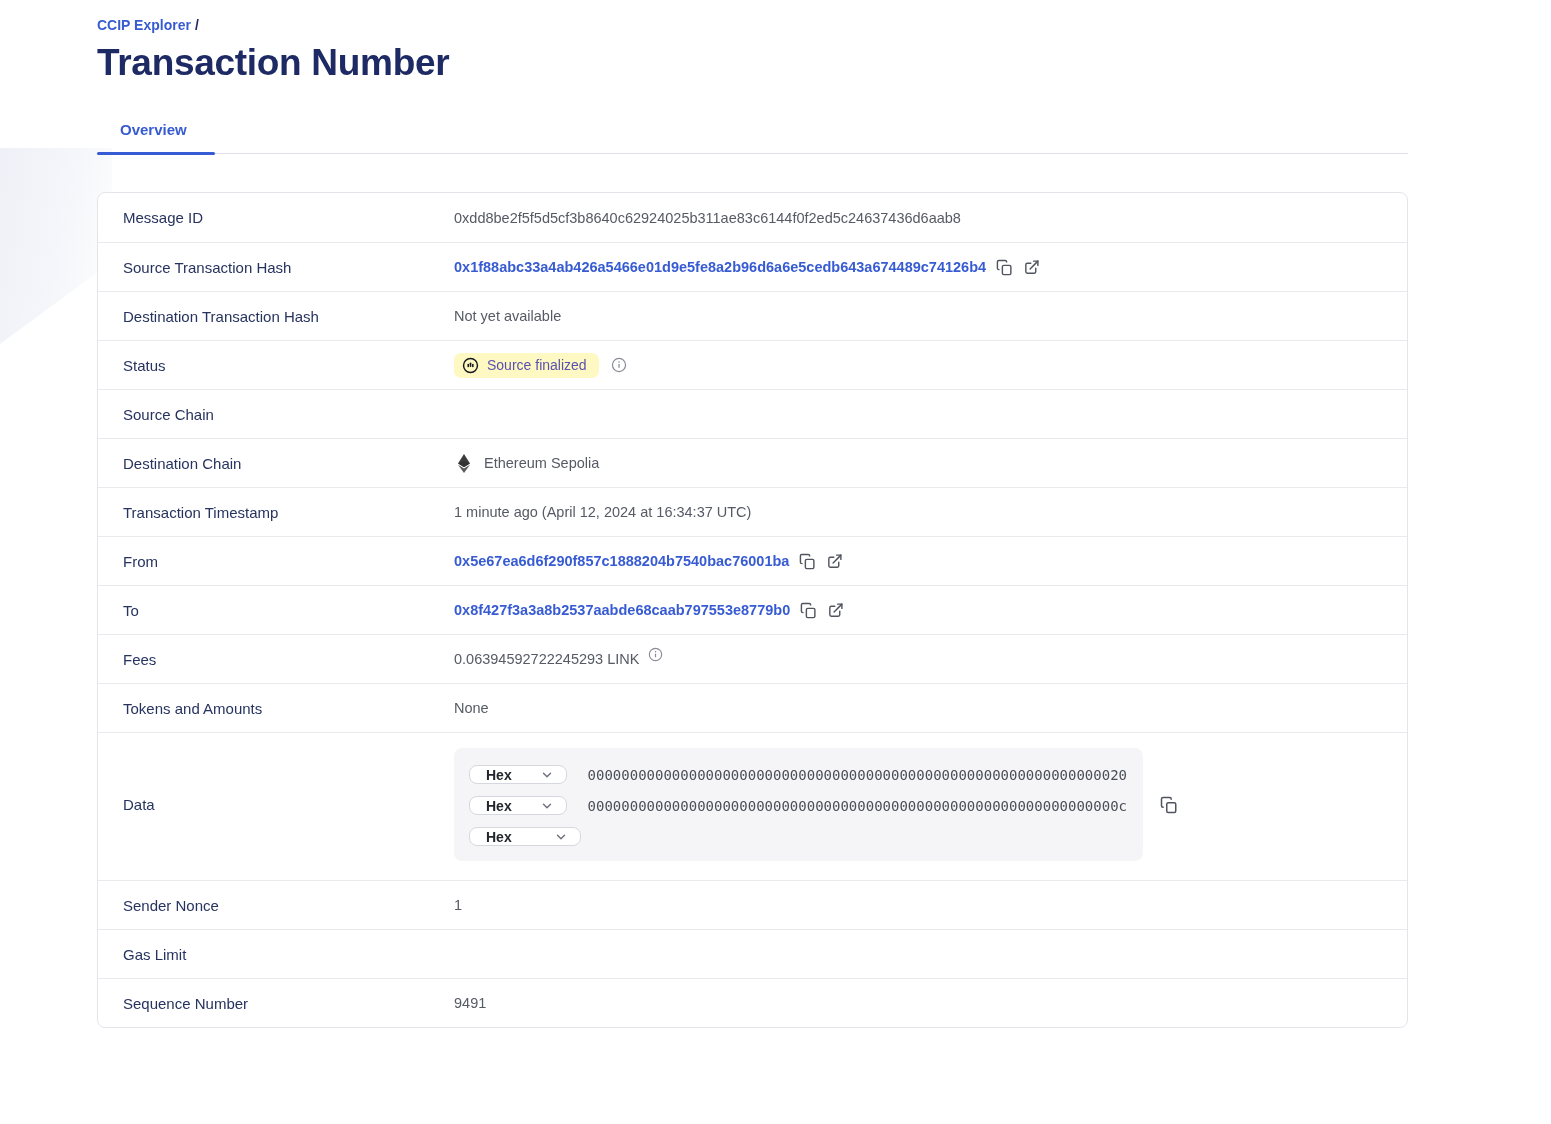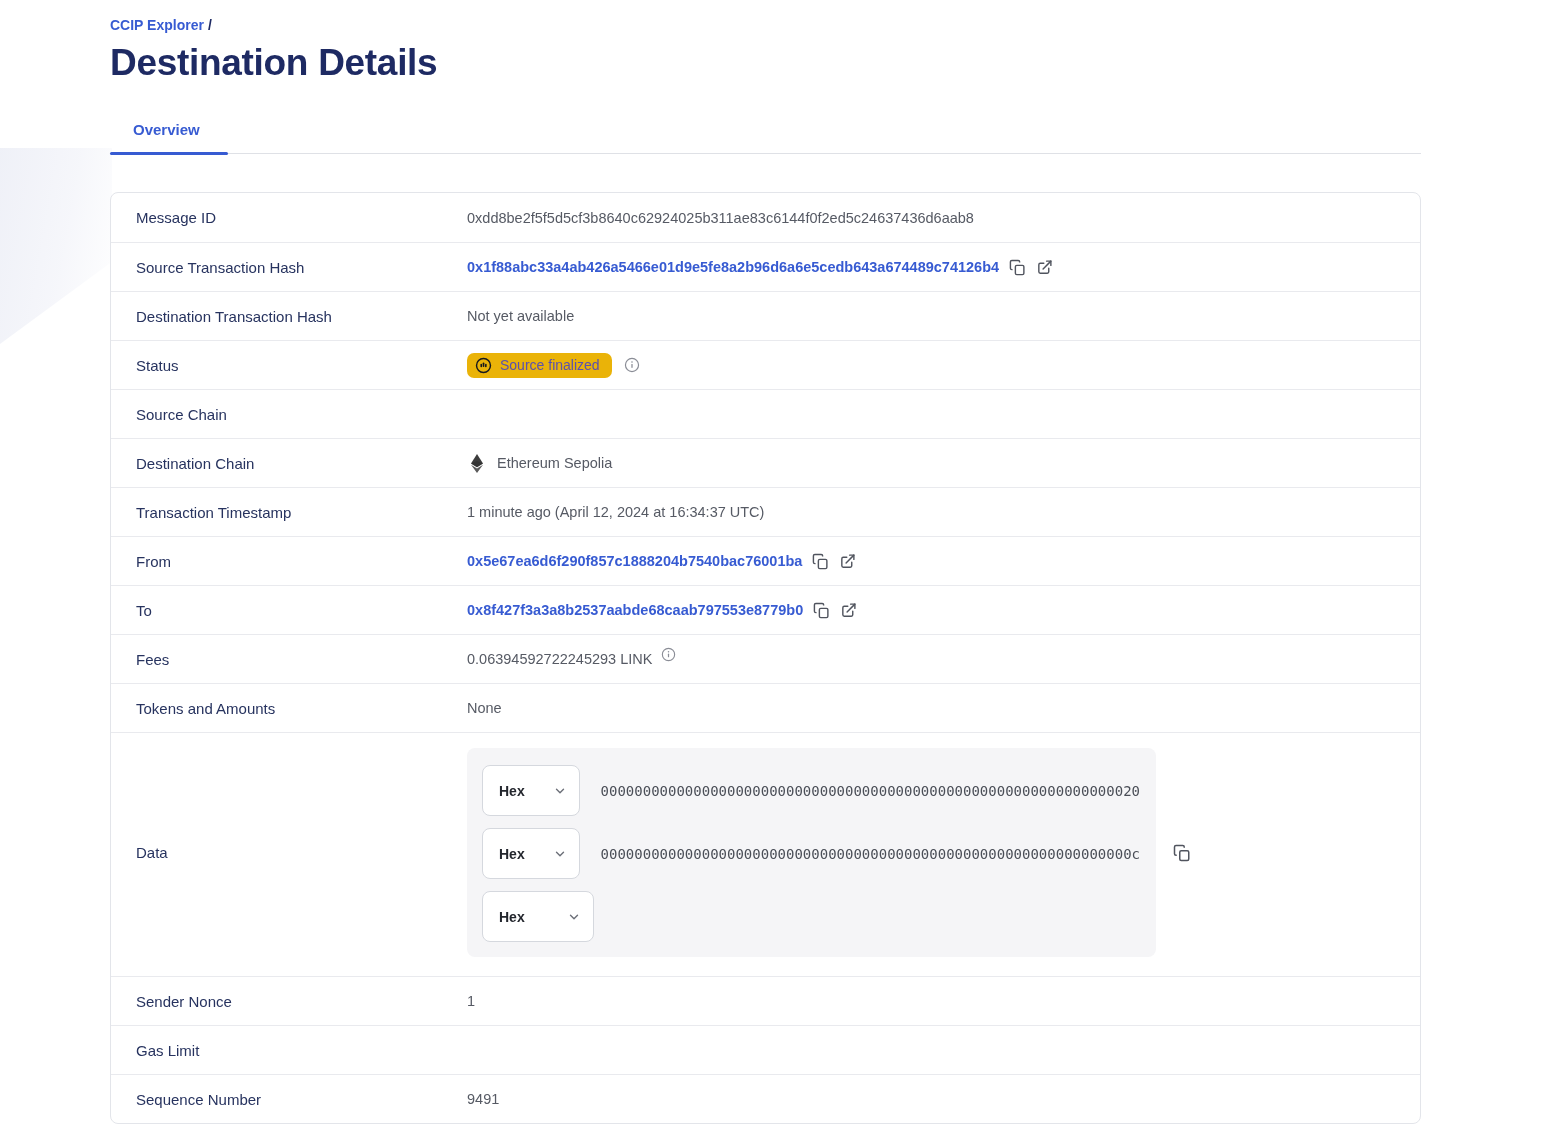--- a/index.html
+++ b/index.html
@@ -4,21 +4,21 @@
 <style>
   * { margin:0; padding:0; box-sizing:border-box; }
   html,body { width:1551px; height:1124px; background:#ffffff;
     font-family:"Liberation Sans", sans-serif; -webkit-font-smoothing:antialiased; }
   .page { position:relative; width:1551px; height:1124px; overflow:hidden; background:#fff; }
 
   .bg-wedge { position:absolute; left:0; top:148px; width:112px; height:196px;
     background:linear-gradient(100deg,#eceef6 0%,#f4f5fa 55%,#ffffff 100%);
     clip-path:polygon(0 0,100% 0,100% 58%,0 100%); opacity:.85; }
 
-  .content { position:absolute; left:110px; top:0; width:1311px; }
+  .content { position:absolute; left:97px; top:0; width:1311px; }
 
   .breadcrumb { padding-top:17px; font-size:14px; font-weight:700; color:#1e2a63; }
   .breadcrumb a { color:#375BD2; text-decoration:none; cursor:pointer; }
   .breadcrumb .sep { color:#1e2a63; margin-left:4px; }
 
   h1.page-title { margin-top:9px; font-size:37px; font-weight:700; color:#1e2a63; letter-spacing:-.3px; }
 
   .tabs { margin-top:37px; position:relative; }
   .tab { display:inline-block; padding:0 23px 16px 23px; font-size:15px; font-weight:700;
     color:#375BD2; cursor:pointer; }
@@ -29,58 +29,58 @@
 
   .row { display:flex; align-items:center; min-height:49px; border-top:1px solid #e9eaee; }
   .row:first-child { border-top:none; }
   .row .label { flex:0 0 356px; padding-left:25px; font-size:15px; color:#27335f; }
   .row .value { flex:1; display:flex; align-items:center; font-size:14.5px; color:#565a64; padding-right:24px; }
 
   .hash-link { color:#375BD2; font-weight:700; text-decoration:none; cursor:pointer; font-size:14.5px; }
   .icon-btn { display:inline-flex; align-items:center; justify-content:center; margin-left:10px; cursor:pointer; }
   .icon-btn svg { display:block; }
 
-  .badge { display:inline-flex; align-items:center; gap:8px; background:#eab308; border-radius:7px;
+  .badge { display:inline-flex; align-items:center; gap:8px; background:#fef9c3; border-radius:7px;
     padding:4px 12px 4px 8px; }
   .badge .badge-text { font-size:14px; color:#5b51ad; font-weight:400; }
   .info-btn { display:inline-flex; margin-left:12px; cursor:pointer; }
 
   .chain { display:inline-flex; align-items:center; gap:11px; font-size:14.5px; color:#565a64; }
 
   .fees-wrap { display:inline-flex; align-items:flex-start; }
   .fees-wrap .info-btn { margin-left:9px; transform:translateY(-4px); }
 
   .row-data { align-items:center; padding:15px 0 19px 0; }
   .row-data .label { align-self:center; }
   .data-value { flex:1; display:flex; align-items:center; }
   .data-box { width:689px; background:#f5f5f7; border-radius:8px; padding:17px 16px 15px 15px; }
   .data-line { display:flex; align-items:center; }
   .data-line + .data-line { margin-top:12px; }
-  .hex-select { display:inline-flex; align-items:center; justify-content:space-between; width:112px; height:51px;
+  .hex-select { display:inline-flex; align-items:center; justify-content:space-between; width:112px; height:19px;
     background:#fff; border:1px solid #d5d8de; border-radius:8px; padding:0 12px 0 16px; cursor:pointer; }
   .hex-select .hex-label { font-size:14px; font-weight:700; color:#23262d; }
   .hex-text { margin-left:21px; font-family:"DejaVu Sans Mono","Liberation Mono",monospace;
     font-size:14px; color:#4a4e57; white-space:nowrap; }
   .data-copy { margin-left:17px; }
 
   .muted-value { color:#565a64; }
 </style>
 </head>
 <body>
 
 <div class="page">
   <div class="bg-wedge"></div>
 
   <div class="content">
 
     <div class="breadcrumb">
       <a>CCIP Explorer</a><span class="sep">/</span>
     </div>
 
-    <h1 class="page-title">Destination Details</h1>
+    <h1 class="page-title">Transaction Number</h1>
 
     <div class="tabs">
       <div class="tab">Overview</div>
       <div class="rule"></div>
       <div class="active-bar"></div>
     </div>
 
     <div class="card">
 
       <div class="row">

